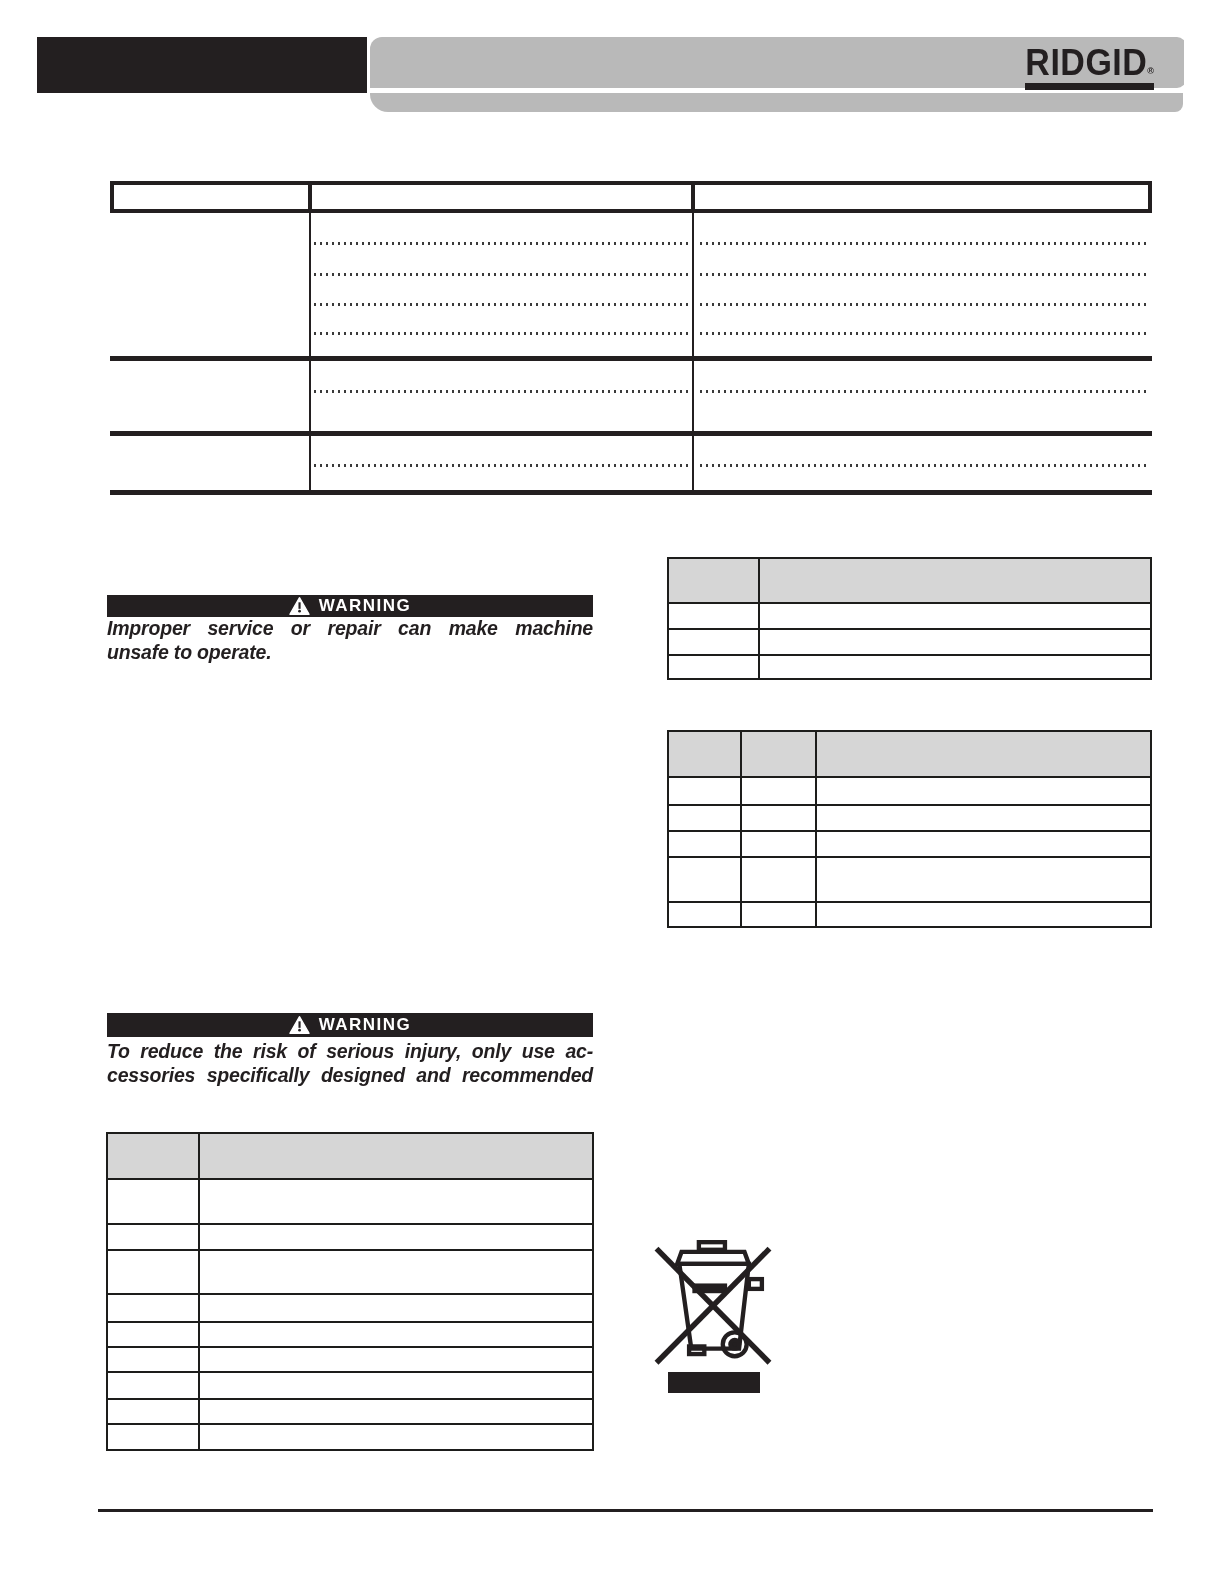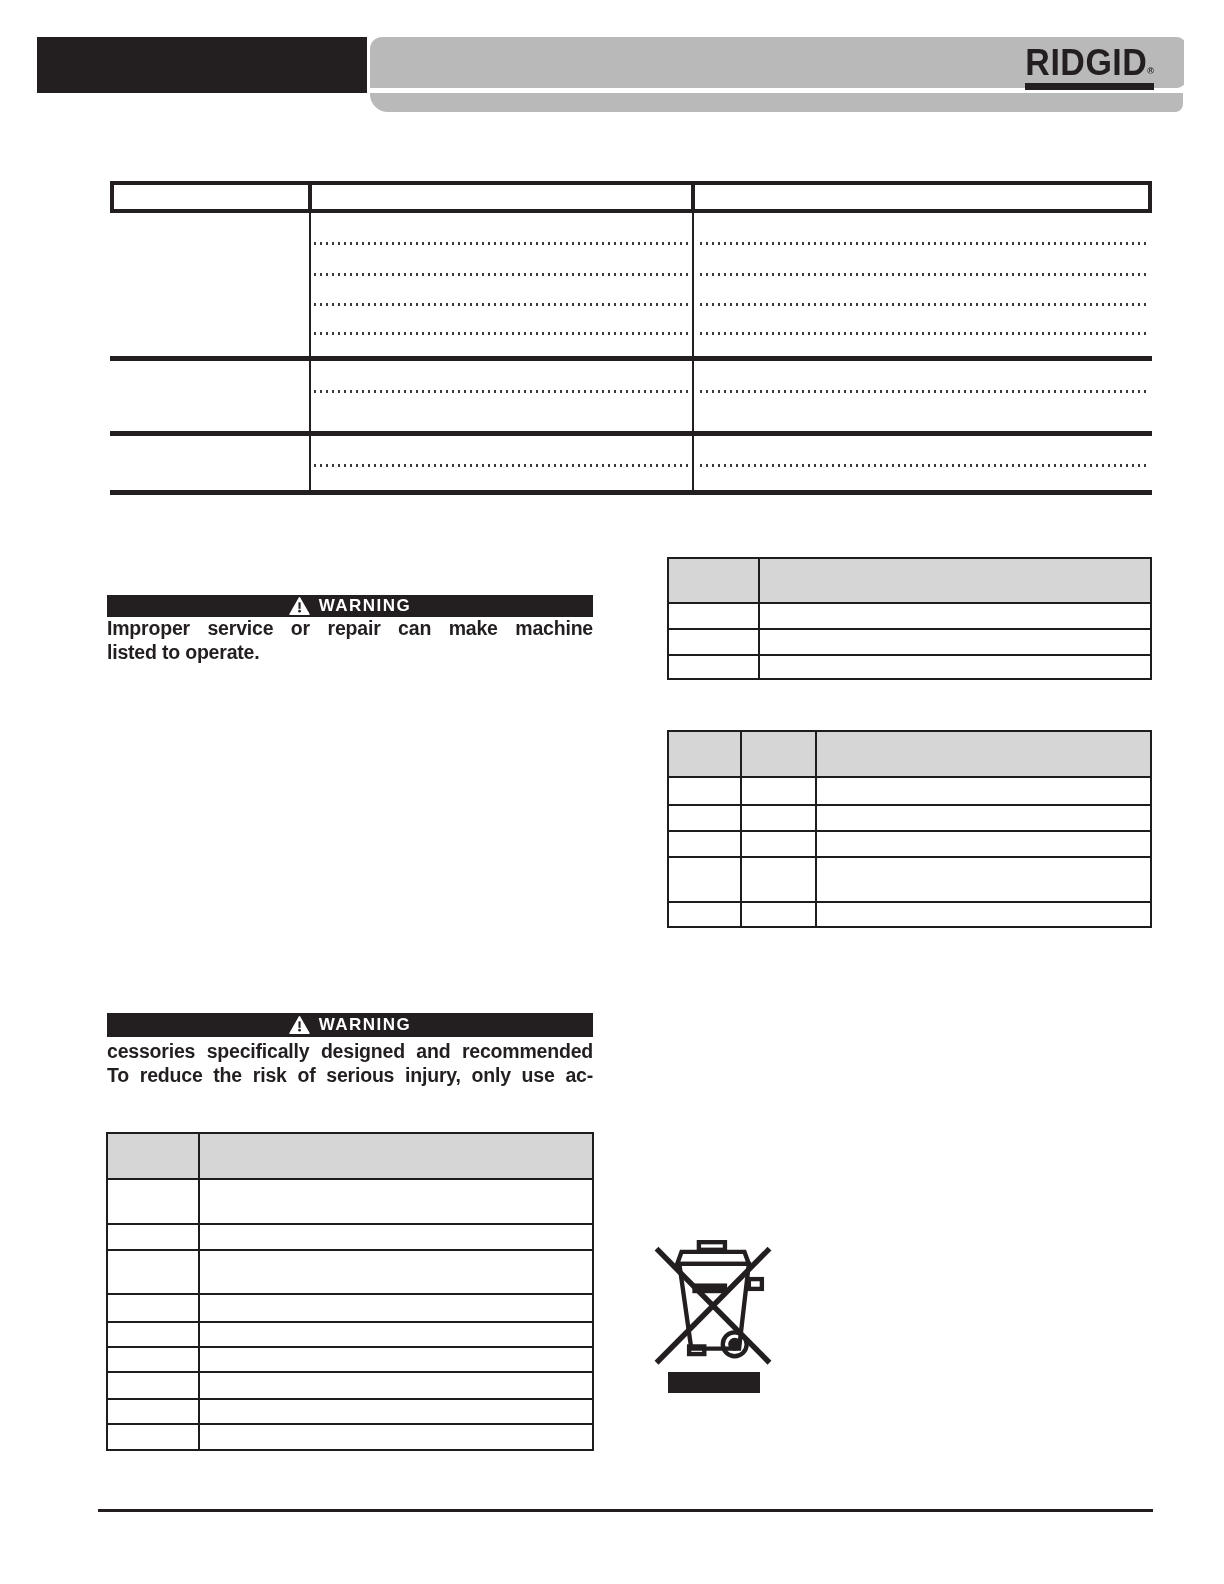--- a/index.html
+++ b/index.html
@@ -31,21 +31,21 @@
   .dotted { height:3px;
             background-image:repeating-linear-gradient(to right,#3a3a3a 0 2px,transparent 2px 6px); }
 
   
   .warn-bar { left:107px; width:486px; background:#231f20; color:#ffffff;
               display:flex; align-items:center; justify-content:center; gap:9px; }
   .warn-label { font-weight:bold; font-size:17px; letter-spacing:1.5px; }
   .warn-tri { display:block; }
   .warn-text { left:107px; width:486px; font-weight:bold; font-size:19.5px;
                line-height:23.5px; letter-spacing:-0.2px; }
-  .jline { text-align:justify; text-align-last:justify; }
+  .jline { text-align:justify; text-align-last:justify;font-style:italic; }
   .jline.last { text-align-last:left; }
 
   
   .dtable { border:2px solid #1d1d1b; background:#fff; }
   .dt-head { background:#d6d6d6; border-bottom:2px solid #1d1d1b; }
   .dt-row  { border-bottom:2px solid #1d1d1b; background:#fff; }
   .dt-row.last { border-bottom:none; }
   .dt-vline { position:absolute; top:0; bottom:0; width:2px; background:#1d1d1b; }
 
   
@@ -95,21 +95,21 @@
   <div class="abs warn-bar" style="top:595px; height:22px;">
     <svg class="warn-tri" width="21" height="18" viewBox="0 0 24 21">
       <path d="M12 0.8 L23.2 20.2 L0.8 20.2 Z" fill="#ffffff" stroke="#ffffff" stroke-width="1.5" stroke-linejoin="round"></path>
       <rect x="10.8" y="6.2" width="2.5" height="7.6" fill="#231f20"></rect>
       <circle cx="12.05" cy="16.6" r="1.6" fill="#231f20"></circle>
     </svg>
     <span class="warn-label">WARNING</span>
   </div>
   <div class="abs warn-text" style="top:617px;">
     <div class="jline">Improper service or repair can make machine</div>
-    <div class="jline last">listed to operate.</div>
+    <div class="jline last">unsafe to operate.</div>
   </div>
 
   <div class="abs dtable" style="left:667px; top:557px; width:485px; height:123px;">
     <div class="dt-head" style="height:45px;"></div>
     <div class="dt-row" style="height:26px;"></div>
     <div class="dt-row" style="height:26px;"></div>
     <div class="dt-row last" style="height:22px;"></div>
     <div class="dt-vline" style="left:89px;"></div>
   </div>
 
@@ -126,22 +126,22 @@
 
   <div class="abs warn-bar" style="top:1013px; height:24px;">
     <svg class="warn-tri" width="21" height="18" viewBox="0 0 24 21">
       <path d="M12 0.8 L23.2 20.2 L0.8 20.2 Z" fill="#ffffff" stroke="#ffffff" stroke-width="1.5" stroke-linejoin="round"></path>
       <rect x="10.8" y="6.2" width="2.5" height="7.6" fill="#231f20"></rect>
       <circle cx="12.05" cy="16.6" r="1.6" fill="#231f20"></circle>
     </svg>
     <span class="warn-label">WARNING</span>
   </div>
   <div class="abs warn-text" style="top:1040px;">
+    <div class="jline">To reduce the risk of serious injury, only use ac-</div>
     <div class="jline">cessories specifically designed and recommended</div>
-    <div class="jline">To reduce the risk of serious injury, only use ac-</div>
   </div>
 
   <div class="abs dtable" style="left:106px; top:1132px; width:488px; height:319px;">
     <div class="dt-head" style="height:46px;"></div>
     <div class="dt-row" style="height:45px;"></div>
     <div class="dt-row" style="height:26px;"></div>
     <div class="dt-row" style="height:44px;"></div>
     <div class="dt-row" style="height:28px;"></div>
     <div class="dt-row" style="height:25px;"></div>
     <div class="dt-row" style="height:25px;"></div>

